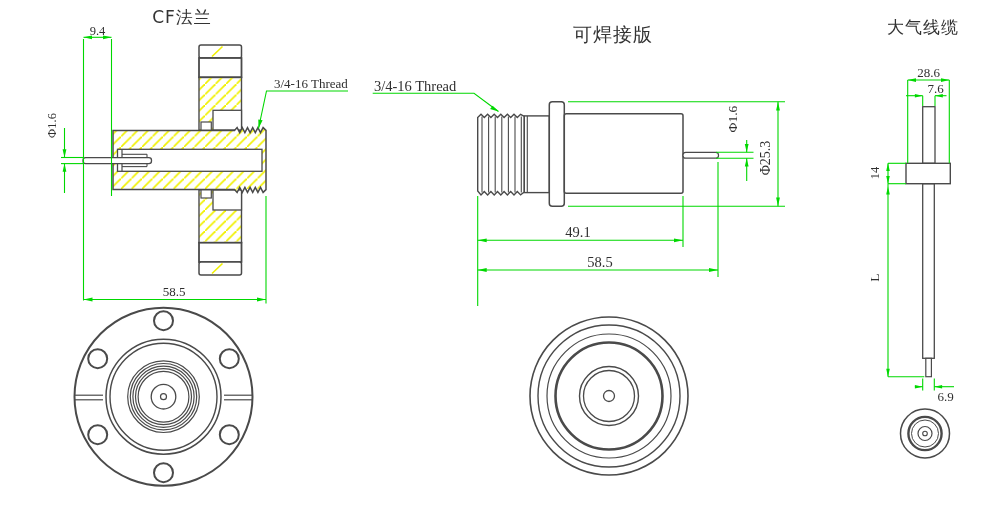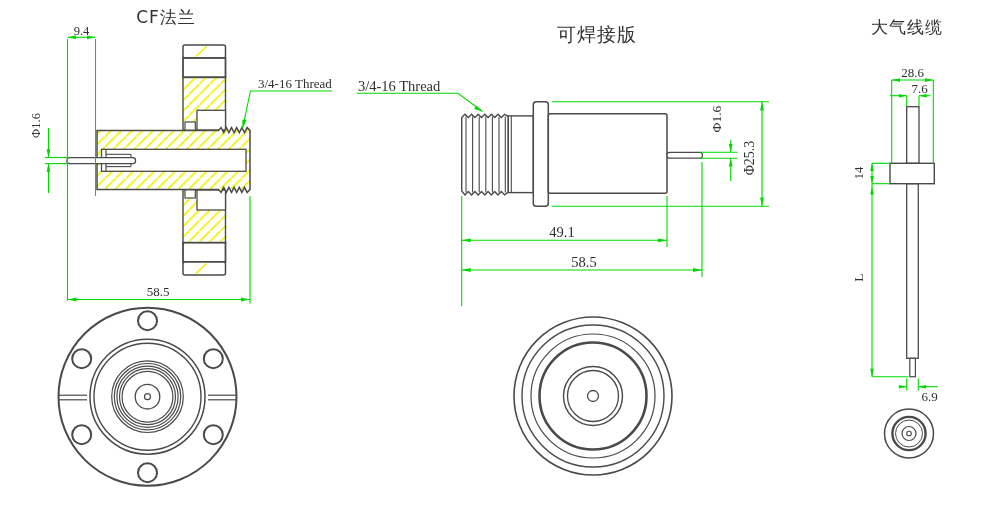--- a/index.html
+++ b/index.html
@@ -1,16 +1,16 @@
 <!DOCTYPE html>
 <html><head>
 <meta charset="utf-8">
 <style>
   html,body{margin:0;padding:0;background:#ffffff;}
-  .canvas-wrap{width:955px;height:505px;position:relative;background:#fff;overflow:hidden;}
+  .canvas-wrap{width:955px;height:505px;position:relative;background:#fff;overflow:hidden;margin-left:16px;}
   svg{display:block;}
   text{font-family:"Liberation Serif","DejaVu Serif",serif;fill:#333333;}
   .title-text{font-family:"DejaVu Sans","Liberation Sans",sans-serif;letter-spacing:1px;}
   .dim-text{fill:#2f2f2f;}
 </style>
 </head>
 <body>
 
 <div class="canvas-wrap">
 <svg width="983" height="505" viewBox="0 0 983 505">

